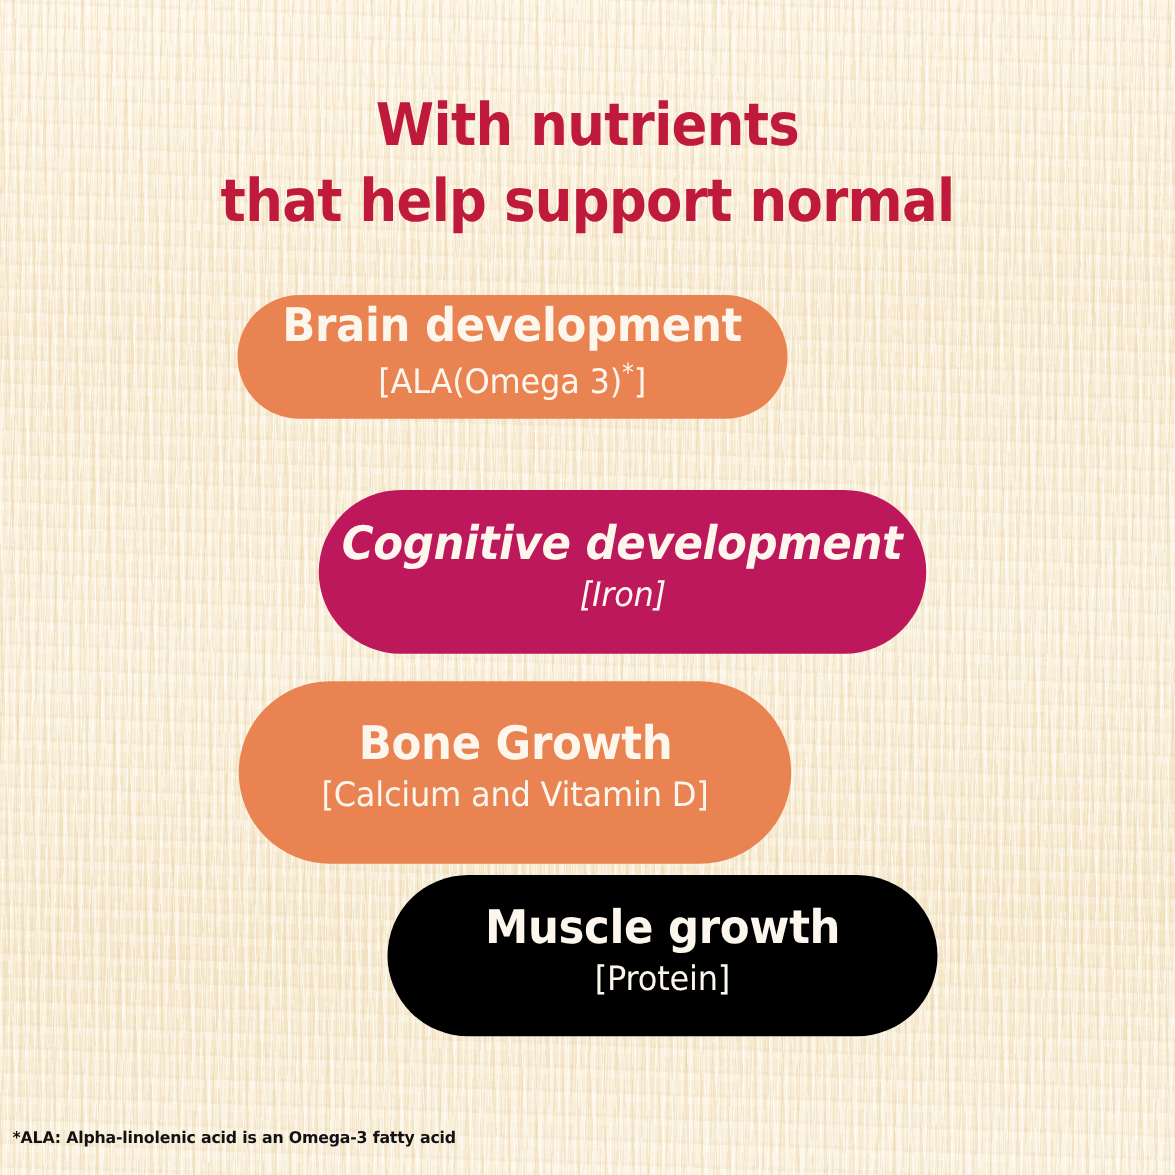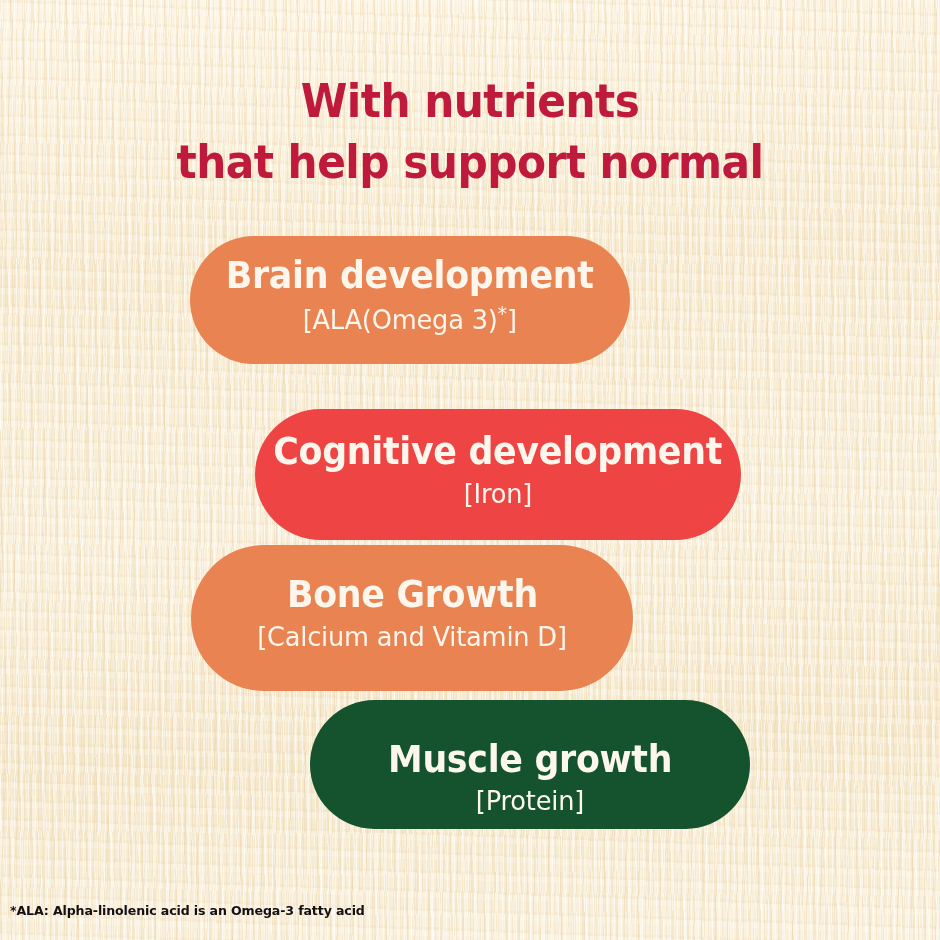--- a/index.html
+++ b/index.html
@@ -142,24 +142,24 @@
     white-space: nowrap;
     margin-top: 4px;
     transform: scaleX(0.95);
   }
   .pill .pill-sub .star {
     font-size: 20px;
     vertical-align: 9px;
   }
 
   
-  #pill-0 { left: 190px;  top: 236px; width: 440px; height: 128px; background: #e98352; }
-  #pill-1 { left: 255px;  top: 409px; width: 486px; height: 131px; background: #ef4444; }
+  #pill-0 { left: 190px;  top: 236px; width: 440px; height: 99px; background: #e98352; }
+  #pill-1 { left: 255px;  top: 392px; width: 486px; height: 131px; background: #be185d; font-style: italic; }
   #pill-2 { left: 191px;  top: 545px; width: 442px; height: 146px; background: #e98352; }
-  #pill-3 { left: 310px;  top: 700px; width: 440px; height: 129px; background: #14532d; justify-content: flex-end; }
+  #pill-3 { left: 310px;  top: 700px; width: 440px; height: 129px; background: #000000; }
 
   
   .footnote {
     position: absolute;
     left: 10px;
     top: 903px;
     color: #131113;
     font-family: "DejaVu Sans", sans-serif;
     font-weight: bold;
     font-size: 13px;

